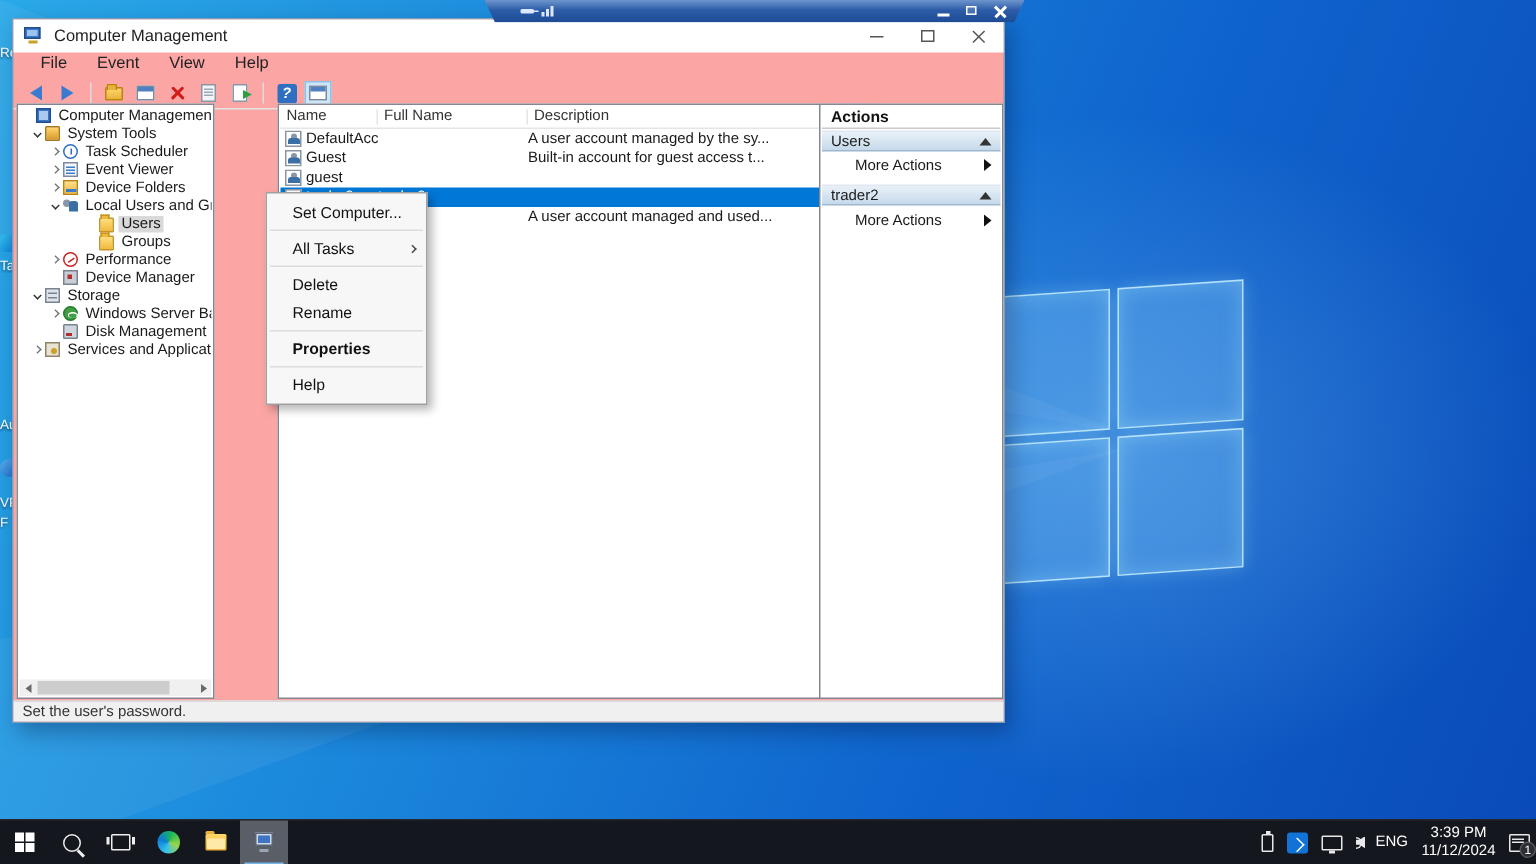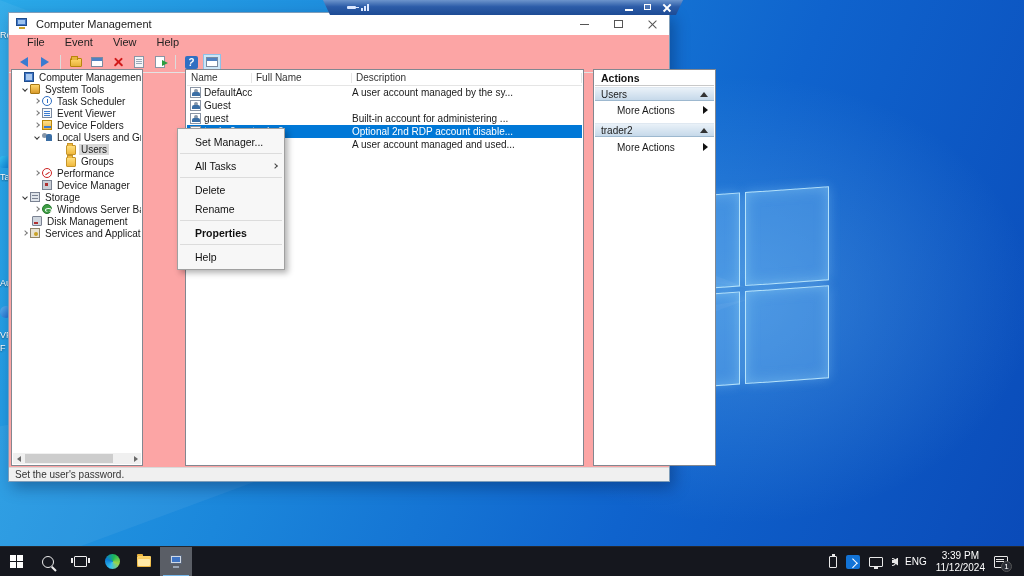--- a/index.html
+++ b/index.html
@@ -79,21 +79,21 @@
   .ico-export { width:10px; height:12px; background:#fff; border:1px solid #8a95a5; position:relative; }
   .ico-export::after { content:""; position:absolute; right:-4px; bottom:1px; width:0; height:0;
     border-top:3px solid transparent; border-bottom:3px solid transparent; border-left:6px solid #2e9e3f; }
   .ico-help { width:13px; height:13px; background:#2f6fc2; border-radius:2px; color:#fff; font-size:10px; font-weight:bold;
     display:flex; align-items:center; justify-content:center; }
   .tbtn.active { background:#cde6f7; border:1px solid #8ec1e8; }
 
   .panel { position:absolute; top:56px; height:397px; background:#fff; border:1px solid #828790; }
   .tree-panel { left:2px; width:132px; }
   .list-panel { left:136px; width:399px;margin-left:40px; }
-  .actions-panel { left:537px; width:123px;margin-left:47px; }
+  .actions-panel { left:537px; width:123px; }
 
   
   .tree { position:absolute; inset:1px 1px 12px 1px; overflow:hidden; }
   .trow { height:12px; display:flex; align-items:center; font-size:10px; white-space:nowrap; color:#1a1a1a; }
   .trow .lbl { margin-left:3px; padding:0 2px; }
   .trow.sel .lbl { background:#d9d9d9; }
   .chev { width:4px; height:4px; border-right:1px solid #7a7a7a; border-bottom:1px solid #7a7a7a; display:inline-block; flex:none; margin-right:3px; }
   .chev.right { transform:rotate(-45deg); }
   .chev.down { transform:rotate(45deg); border-color:#333; }
   .chev.none { border:none; }
@@ -179,21 +179,21 @@
   .tv-ico::before { content:""; position:absolute; left:-4px; top:1px; width:2px; height:5px; background:#eee; }
   .tv-ico::after { content:""; position:absolute; right:-4px; top:1px; width:2px; height:5px; background:#eee; }
   .edge-ico { width:15px; height:15px; border-radius:50%; background:conic-gradient(from 200deg, #35c1f1, #0b7bd4, #1db954, #9bd54a, #35c1f1); }
   .fe-ico { width:14px; height:11px; background:linear-gradient(#ffd66b,#eab23c); border-radius:1px; position:relative; }
   .fe-ico::before { content:""; position:absolute; left:0; top:-2px; width:6px; height:2px; background:#eab23c; border-radius:1px 1px 0 0; }
   .fe-ico::after { content:""; position:absolute; left:1px; top:3px; right:1px; bottom:1px; background:#ffe9a8; border-radius:1px; }
   .cm-ico { width:14px; height:13px; position:relative; }
   .cm-ico .scr { position:absolute; left:1px; top:0; width:12px; height:9px; background:#cfd8e4; border:1px solid #5a667a; }
   .cm-ico .scr::after { content:""; position:absolute; inset:1px; background:#3f74c4; }
   .cm-ico .base { position:absolute; left:4px; bottom:0; width:6px; height:2px; background:#9aa5b5; }
-  .tray { margin-left:auto; display:flex; align-items:center; gap:9px; padding-right:16px; color:#fff; }
+  .tray { margin-left:auto; display:flex; align-items:center; gap:9px; padding-right:4px; color:#fff; }
   .usb-ico { width:8px; height:12px; border:1.2px solid #e8e8e8; border-radius:1px; position:relative; }
   .usb-ico::before { content:""; position:absolute; left:1.5px; top:-3px; width:3px; height:2px; background:#e8e8e8; }
   .rdp-tray-ico { width:14px; height:14px; background:#1273d6; border-radius:2px; position:relative; }
   .rdp-tray-ico::after { content:""; position:absolute; left:4px; top:4px; width:6px; height:6px;
     border-top:1.6px solid #fff; border-right:1.6px solid #fff; transform:rotate(45deg) translate(0,1px); }
   .mon-ico { width:14px; height:10px; border:1.3px solid #e8e8e8; border-radius:1px; position:relative; }
   .mon-ico::after { content:""; position:absolute; left:4px; bottom:-3px; width:4px; height:1.5px; background:#e8e8e8; }
   .spk-ico { width:6px; height:8px; background:#e8e8e8; clip-path:polygon(0 30%, 40% 30%, 100% 0, 100% 100%, 40% 70%, 0 70%); position:relative; }
   .spk-wave { width:4px; height:8px; border:1.3px solid #e8e8e8; border-left:none; border-radius:0 6px 6px 0; margin-left:-6px; }
   .tray-lang { font-size:10px; }
@@ -343,21 +343,21 @@
       <div class="trow" style="padding-left:10px">
           <i class="chev down"></i>
           <i class="ti ti-storage"></i>
           <span class="lbl">Storage</span>
         </div>
       <div class="trow" style="padding-left:22px">
           <i class="chev right"></i>
           <i class="ti ti-backup"></i>
           <span class="lbl">Windows Server Backup</span>
         </div>
-      <div class="trow" style="padding-left:12px">
+      <div class="trow" style="padding-left:22px">
           <i class="chev none"></i>
           <i class="ti ti-disk"></i>
           <span class="lbl">Disk Management</span>
         </div>
       <div class="trow" style="padding-left:10px">
           <i class="chev right"></i>
           <i class="ti ti-services"></i>
           <span class="lbl">Services and Applications</span>
         </div>
     </div>
@@ -386,36 +386,35 @@
           </span>
         <span class="cell-full"></span>
         <span class="cell-desc">A user account managed by the sy...</span>
       </div>
       <div class="lv-row">
         <span class="cell-name">
             <i class="uico"></i>
             <span>Guest</span>
           </span>
         <span class="cell-full"></span>
+        <span class="cell-desc">Built-in account for guest access t...</span>
       </div>
       <div class="lv-row">
         <span class="cell-name">
             <i class="uico"></i>
             <span>guest</span>
           </span>
         <span class="cell-full"></span>
-        <span class="cell-desc">Built-in account for administering ...</span>
       </div>
       <div class="lv-row sel">
         <span class="cell-name">
             <i class="uico"></i>
             <span>trader2</span>
           </span>
         <span class="cell-full">trader2</span>
-        <span class="cell-desc">Optional 2nd RDP account disable...</span>
       </div>
       <div class="lv-row">
         <span class="cell-name">
             <i class="uico"></i>
             <span>WDA</span>
           </span>
         <span class="cell-full"></span>
         <span class="cell-desc">A user account managed and used...</span>
       </div>
     </div>
@@ -441,21 +440,21 @@
     </div>
   </div>
 
   <div class="statusbar">
     <span>Set the user's password.</span>
   </div>
 </div>
 
 <div class="ctxmenu">
   <div class="cmi">
-      <span>Set Manager...</span>
+      <span>Set Computer...</span>
     </div>
   <div class="csep"></div>
   <div class="cmi">
       <span>All Tasks</span>
       <i class="sub"></i>
     </div>
   <div class="csep"></div>
   <div class="cmi">
       <span>Delete</span>
     </div>

